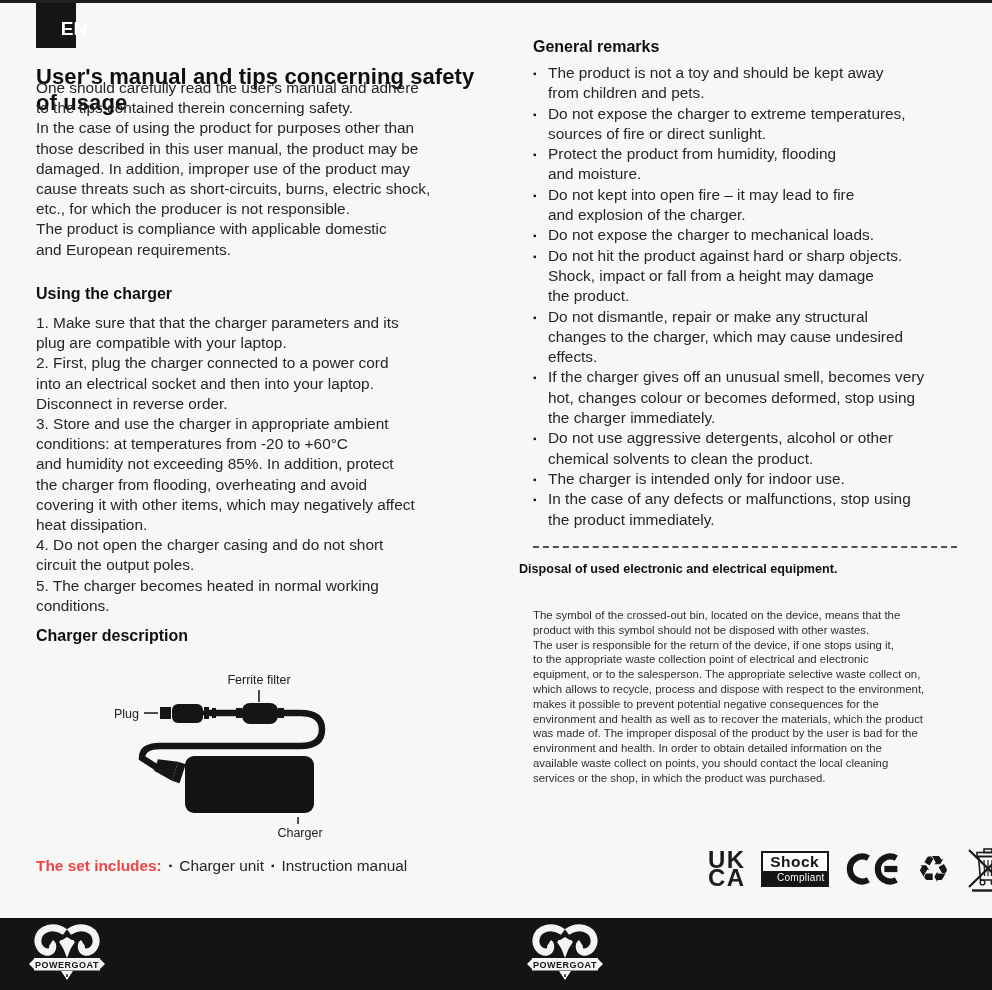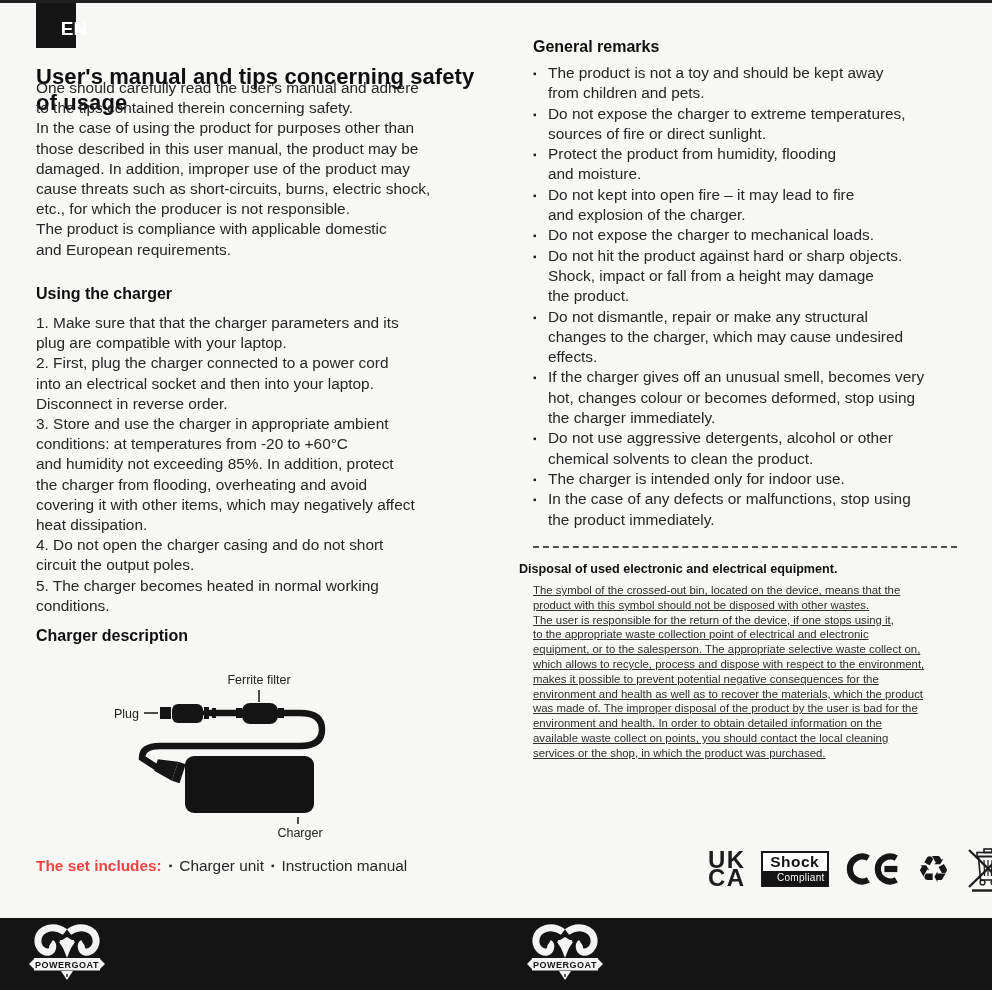--- a/index.html
+++ b/index.html
@@ -147,21 +147,21 @@
 chemical solvents to clean the product.</span></li>
   <li><span class="blt">▪</span><span class="preline">The charger is intended only for indoor use.</span></li>
   <li><span class="blt">▪</span><span class="preline">In the case of any defects or malfunctions, stop using
 the product immediately.</span></li>
 </ul>
 
 <div class="abs divider"></div>
 
 <div class="abs small-h" style="left:519px;top:562px;width:430px;">Disposal of used electronic and electrical equipment.</div>
 
-<div class="abs small-txt preline" style="left:533px;top:583px;width:435px;text-decoration:underline;">The symbol of the crossed-out bin, located on the device, means that the
+<div class="abs small-txt preline" style="left:533px;top:608px;width:435px;">The symbol of the crossed-out bin, located on the device, means that the
 product with this symbol should not be disposed with other wastes.
 The user is responsible for the return of the device, if one stops using it,
 to the appropriate waste collection point of electrical and electronic
 equipment, or to the salesperson. The appropriate selective waste collect on,
 which allows to recycle, process and dispose with respect to the environment,
 makes it possible to prevent potential negative consequences for the
 environment and health as well as to recover the materials, which the product
 was made of. The improper disposal of the product by the user is bad for the
 environment and health. In order to obtain detailed information on the
 available waste collect on points, you should contact the local cleaning

